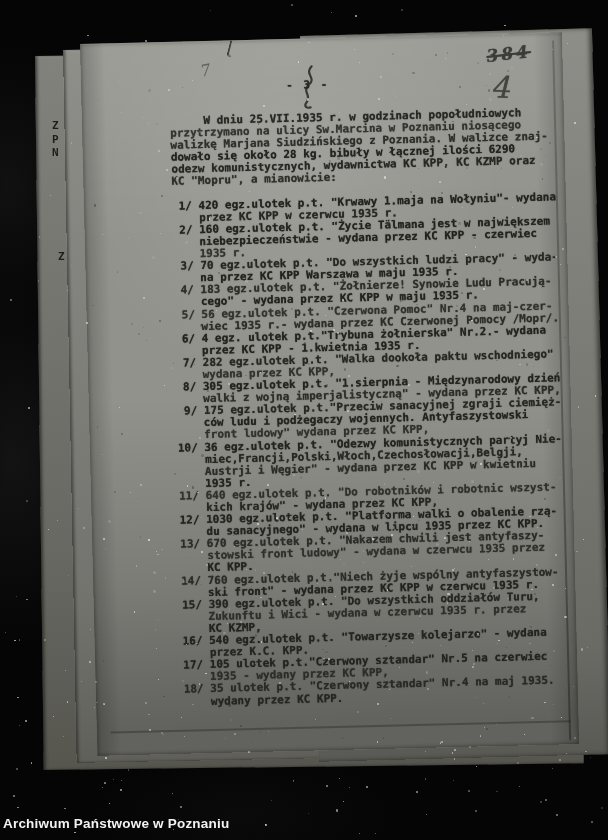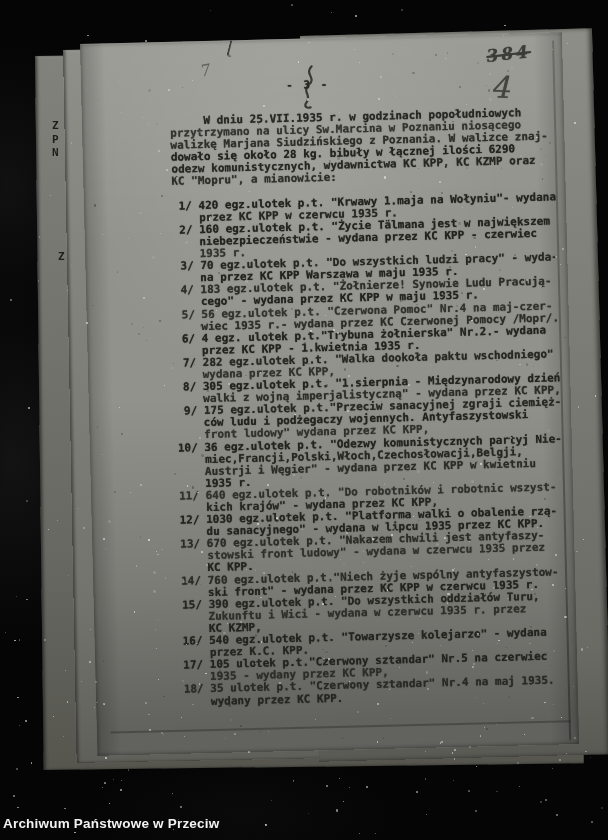--- a/index.html
+++ b/index.html
@@ -704,14 +704,14 @@
       <i style="left: 436.125px; top: 543.186px; width: 2.82497px; height: 2.82497px; background: rgb(184, 184, 178); opacity: 0.315753;"></i>
       <i style="left: 425.567px; top: 671.335px; width: 2.5383px; height: 2.5383px; background: rgb(184, 184, 178); opacity: 0.425313;"></i>
       <i style="left: 254.63px; top: 569.242px; width: 1.57146px; height: 1.57146px; background: rgb(184, 184, 178); opacity: 0.349776;"></i>
       <i style="left: 445.074px; top: 585.988px; width: 3.11949px; height: 3.11949px; background: rgb(184, 184, 178); opacity: 0.172415;"></i>
       <i style="left: 418.704px; top: 615.082px; width: 1.9206px; height: 1.9206px; background: rgb(184, 184, 178); opacity: 0.449649;"></i>
       <i style="left: 182.922px; top: 580.239px; width: 2.40603px; height: 2.40603px; background: rgb(184, 184, 178); opacity: 0.343078;"></i>
       <i style="left: 520.409px; top: 154.72px; width: 2.02791px; height: 2.02791px; background: rgb(184, 184, 178); opacity: 0.339826;"></i>
       <i style="left: 416.816px; top: 470.35px; width: 2.90777px; height: 2.90777px; background: rgb(184, 184, 178); opacity: 0.314734;"></i>
     </div>
 
-  <div class="footer">Archiwum Państwowe w Przeciw</div>
+  <div class="footer">Archiwum Państwowe w Poznaniu</div>
 </div>
 
 </body></html>

